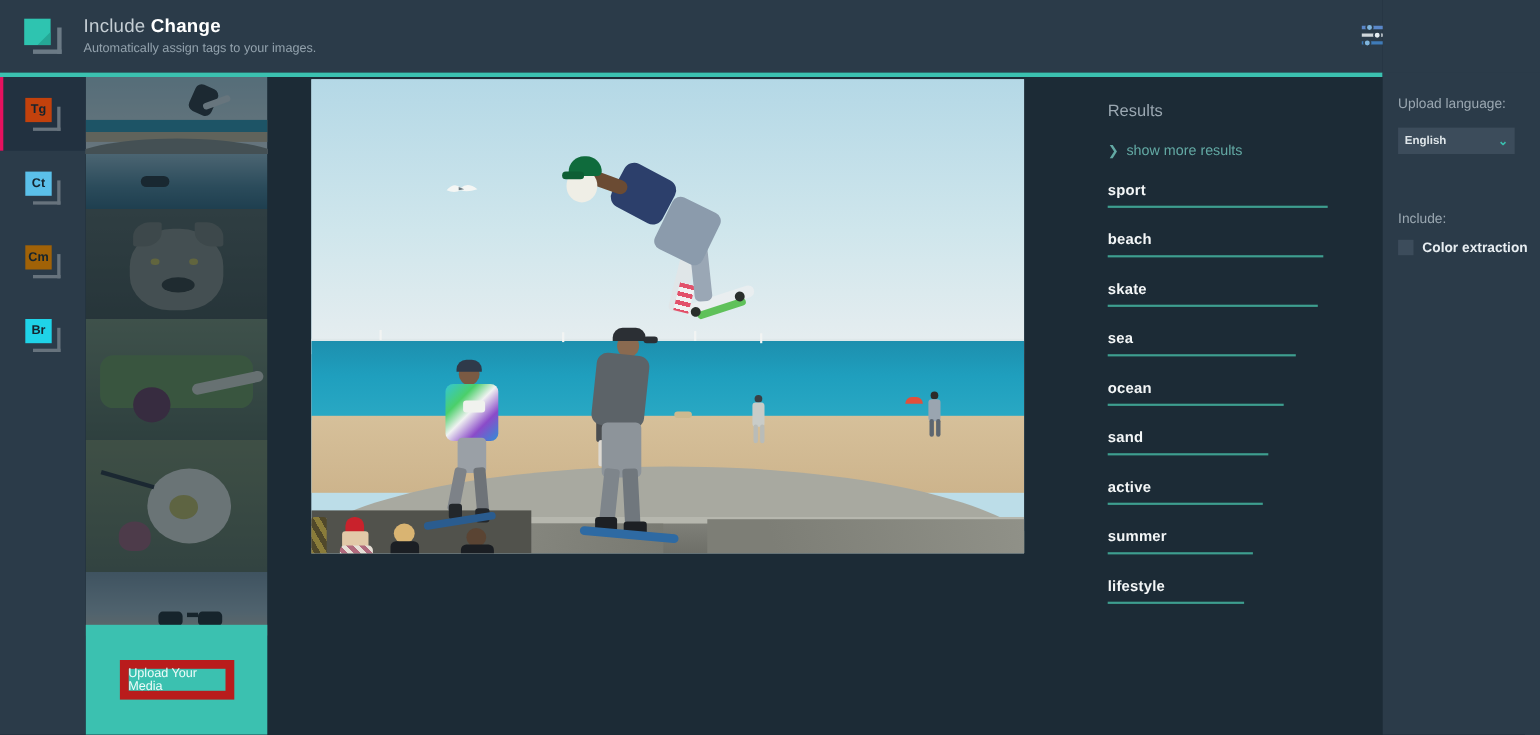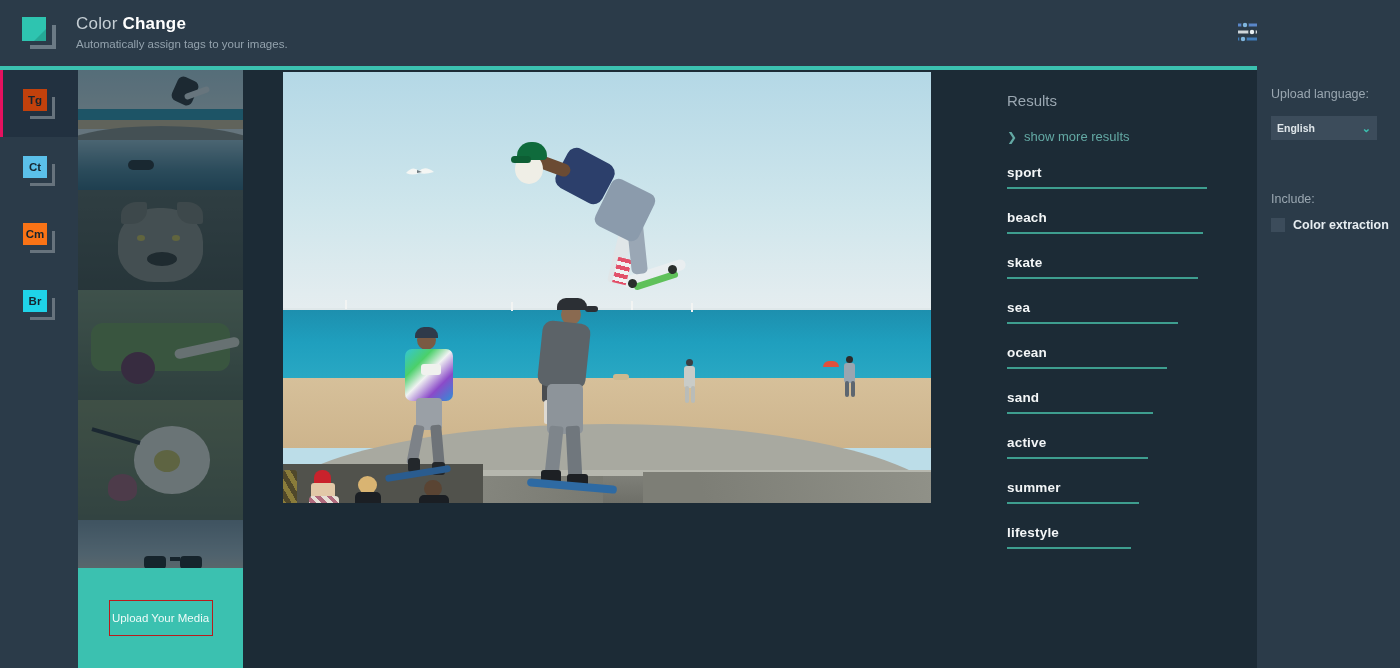--- a/index.html
+++ b/index.html
@@ -92,21 +92,21 @@
   }
   .thumb { position: relative; width: 165px; overflow: hidden; cursor: pointer; }
   .thumb .art { position: absolute; inset: 0; }
   .thumb .veil { position: absolute; inset: 0; background: rgba(24,43,55,0.62); }
 
   #upload-panel {
     position: absolute; left: 78px; top: 568px; width: 165px; height: 100px;
     background: #3bc1b0; display: flex; align-items: center; justify-content: center;
   }
   #upload-btn {
-    width: 104px; height: 36px; border: 1px solid #b91c1c; background: transparent;
+    width: 104px; height: 36px; border: 8px solid #b91c1c; background: transparent;
     color: #eefbf9; font-size: 11.5px; cursor: pointer;
     display: flex; align-items: center; justify-content: center;
   }
 
   
   #main-image {
     position: absolute; left: 283px; top: 72px; width: 648px; height: 431px;
     overflow: hidden; background: #bcdde8;
   }
   #main-image .layer { position: absolute; }
@@ -228,21 +228,21 @@
 
 <div id="app">
 
   <div id="header">
     <div id="logo">
       <div class="shadow"></div>
       <div class="tile"></div>
       <div class="fold"></div>
     </div>
     <div id="brand">
-      <div class="title"><span>Color </span><b>Change</b></div>
+      <div class="title"><span>Include </span><b>Change</b></div>
       <div class="sub">Automatically assign tags to your images.</div>
     </div>
 
     <div id="options-icon-wrap">
       <svg width="26" height="26" viewBox="0 0 26 26">
         <line x1="2" y1="6" x2="24" y2="6" stroke="#5a87c9" stroke-width="3"></line>
         <circle cx="9" cy="6" r="3" fill="#7fb5dd" stroke="#2b3b49" stroke-width="1.5"></circle>
         <line x1="2" y1="13" x2="24" y2="13" stroke="#cfd6da" stroke-width="3"></line>
         <circle cx="16" cy="13" r="3" fill="#e6edf1" stroke="#2b3b49" stroke-width="1.5"></circle>
         <line x1="2" y1="20" x2="24" y2="20" stroke="#3f7bb8" stroke-width="3"></line>
@@ -262,21 +262,21 @@
       </div>
       <div class="rail-item">
         <div class="rail-glyph">
           <div class="sh"></div>
           <div class="sq" style="background:#5bc0ea">Ct</div>
         </div>
       </div>
       <div class="rail-item">
         <div class="rail-glyph">
           <div class="sh"></div>
-          <div class="sq" style="background:#f97316">Cm</div>
+          <div class="sq" style="background:#a16207">Cm</div>
         </div>
       </div>
       <div class="rail-item">
         <div class="rail-glyph">
           <div class="sh"></div>
           <div class="sq" style="background:#1fd3e8">Br</div>
         </div>
       </div>
     </div>
 

